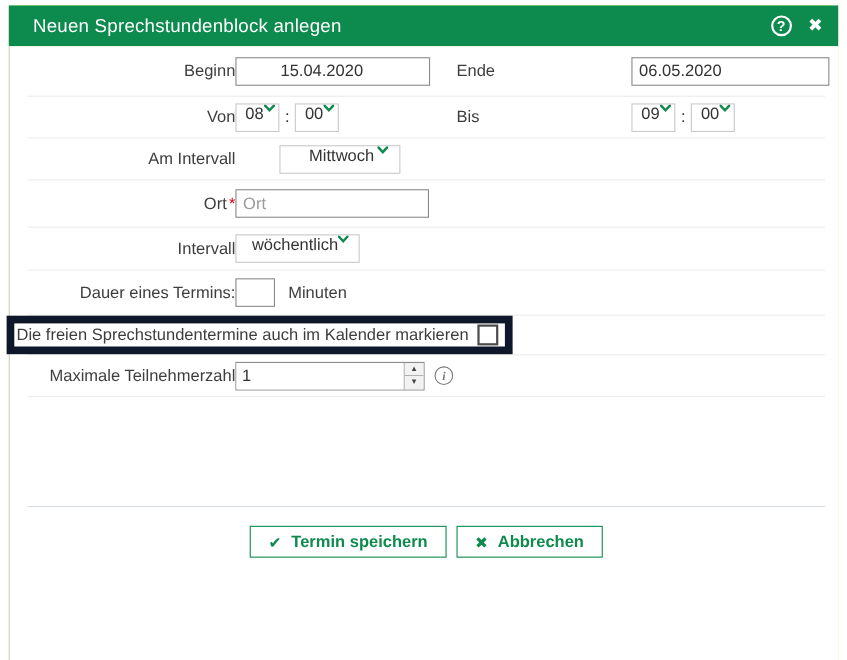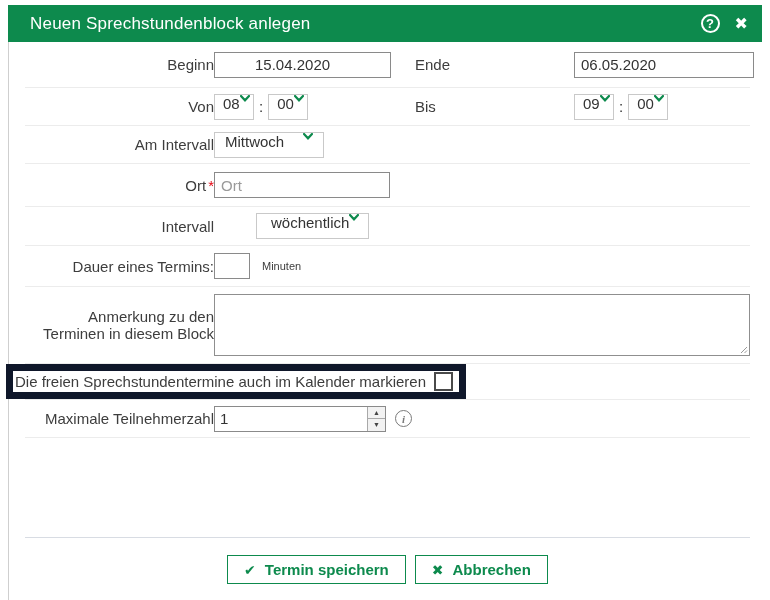--- a/index.html
+++ b/index.html
@@ -12,21 +12,21 @@
     font-size:13px;font-weight:bold;display:flex;align-items:center;justify-content:center;
     margin-right:15px;cursor:pointer;box-sizing:border-box;line-height:1;}
   .close-icon{color:#fff;font-size:16px;font-weight:bold;cursor:pointer;line-height:1;}
   .dlg-body{border-left:1px solid #cfcfcf;background:#fff;height:558px;box-sizing:border-box;
     padding:0 12px 0 16px;}
   .row{display:flex;align-items:center;border-bottom:1px solid #ececec;box-sizing:border-box;}
   .row-beginn{min-height:46px;}
   .row-von{min-height:38px;}
   .row-wochentag{min-height:38px;}
   .row-ort{min-height:43px;}
-  .row-intervall{min-height:39px;gap:42px;}
+  .row-intervall{min-height:39px;}
   .row-dauer{min-height:41px;}
   .row-anmerkung{min-height:77px;}
   .row-check{min-height:32px;}
   .row-max{min-height:38px;}
   .spacer{height:99px;}
   .flabel{width:189px;flex-shrink:0;color:#3d3d3d;font-size:15px;text-align:right;}
   .flabel2{width:159px;flex-shrink:0;margin-left:24px;color:#3d3d3d;font-size:15px;}
   .req{color:#e30613;margin-left:2px;}
   .text-input{height:26px;border:1px solid #8a8a8a;font-size:15px;color:#333;padding:0 6px;
     box-sizing:border-box;font-family:inherit;background:#fff;outline:none;}
@@ -34,24 +34,24 @@
   .w-beginn{width:177px;padding-left:40px;}
   .w-ende{width:180px;}
   .w-ort{width:176px;}
   .w-dauer{width:30px;padding:0 17px;}
   .time-group{display:flex;align-items:center;width:177px;flex-shrink:0;}
   .colon{margin:0 5px;color:#333;font-size:15px;}
   .select{height:26px;border:1px solid #c9c9c9;background:#fff;display:inline-flex;
     justify-content:space-between;box-sizing:border-box;font-size:15px;
     color:#333;cursor:pointer;}
   .select-sm{width:40px;padding:0 6px 0 8px;}
-  .select-day{width:110px;padding:0 10px 0 10px;}
+  .select-day{width:110px;padding:0 10px 0 26px;margin-left:40px;}
   .select-int{width:113px;padding:0 10px 0 14px;}
   .chev{flex-shrink:0;display:inline-flex;}
-  .unit{margin-left:12px;color:#3d3d3d;font-size:11px;}
+  .unit{margin-left:12px;color:#3d3d3d;font-size:15px;}
   .ta-wrap{position:relative;display:inline-flex;}
   .note-textarea{width:536px;height:62px;border:1px solid #8f8f8f;resize:none;
     font-family:inherit;font-size:15px;box-sizing:border-box;outline:none;}
   .resize-handle{position:absolute;right:2px;bottom:2px;line-height:0;}
   .highlight-box{display:flex;align-items:center;border:7px solid #0f172a;
     padding:1px 6px 1px 2px;margin-left:-19px;}
   .chk-label{font-size:15px;color:#3d3d3d;white-space:nowrap;}
   .checkbox{width:15px;height:15px;border:2px solid #4a4a4a;background:#fff;margin-left:8px;
     flex-shrink:0;cursor:pointer;box-sizing:content-box;}
   .spin-wrap{width:172px;height:26px;border:1px solid #8a8a8a;display:flex;align-items:stretch;
@@ -163,31 +163,20 @@
         </span>
       </span>
     </div>
 
     <div class="row row-dauer">
       <span class="flabel">Dauer eines Termins:</span>
       <input class="text-input w-dauer" type="text" value="15" style="">
       <span class="unit">Minuten</span>
     </div>
 
-    <div class="row row-anmerkung">
-      <span class="flabel">Anmerkung zu den Terminen in diesem Block</span>
-      <span class="ta-wrap">
-        <textarea class="note-textarea" style=""></textarea>
-        <span class="resize-handle">
-          <svg width="8" height="8" viewBox="0 0 8 8">
-              <path d="M7 1 L1 7 M7 4.5 L4.5 7" stroke="#9a9a9a" stroke-width="1"></path>
-            </svg>
-        </span>
-      </span>
-    </div>
 
     <div class="row row-check">
       <span class="highlight-box">
         <span class="chk-label">Die freien Sprechstundentermine auch im Kalender markieren</span>
         <span class="checkbox"></span>
       </span>
     </div>
 
     <div class="row row-max">
       <span class="flabel">Maximale Teilnehmerzahl</span>

